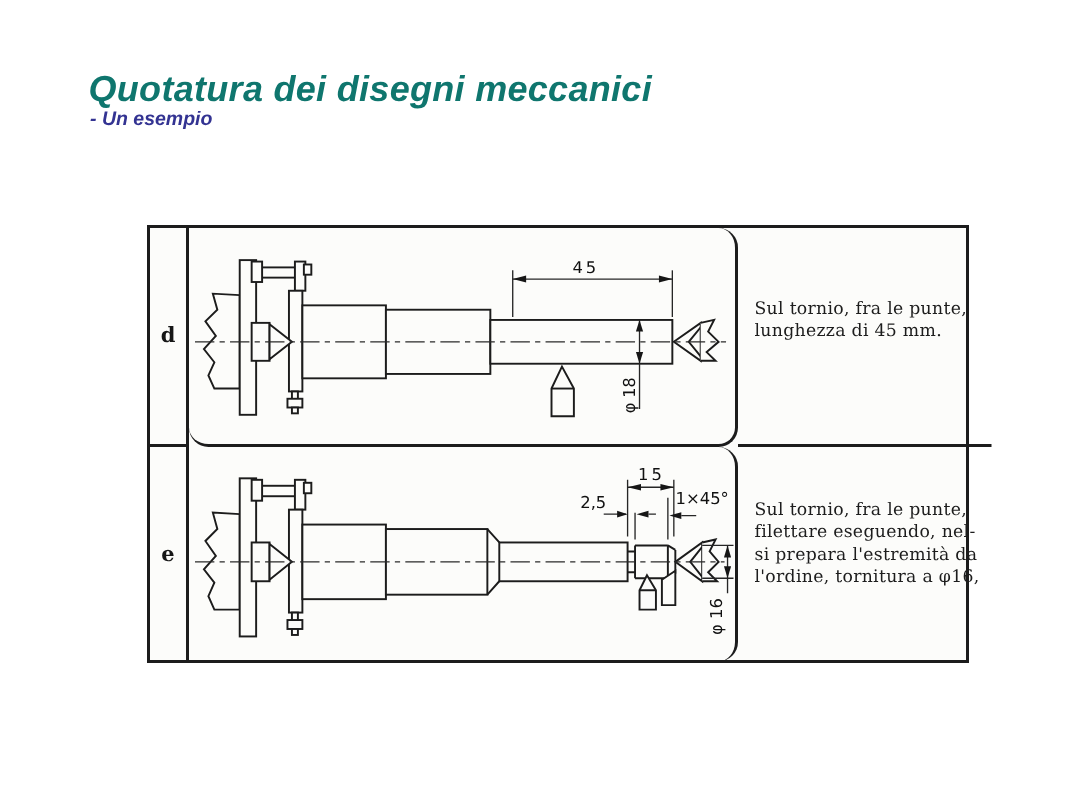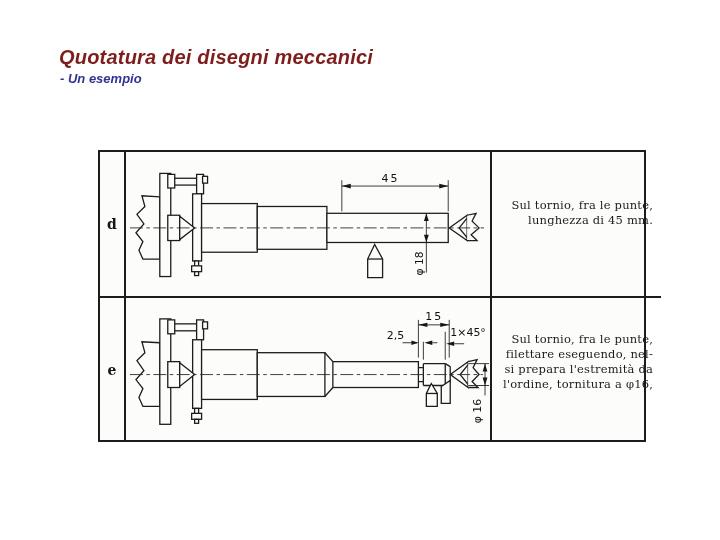--- a/index.html
+++ b/index.html
@@ -2,42 +2,42 @@
 <html><head>
 <meta charset="utf-8">
 <style>
   html,body{margin:0;padding:0;background:#e9e9e9;}
   .page{
     position:relative;width:720px;height:540px;background:#ffffff;
     overflow:hidden;font-family:"Liberation Sans",sans-serif;
   }
   .title{
     position:absolute;left:59px;top:46px;
-    font-size:20px;font-weight:bold;font-style:italic;color:#7f1d1d;
+    font-size:24px;font-weight:bold;font-style:italic;color:#0f766e;
     letter-spacing:0.2px;
   }
   .subtitle{
     position:absolute;left:60px;top:71px;
     font-size:13px;font-weight:bold;font-style:italic;color:#333392;text-align:center;
   }
   .figure{
     position:absolute;left:98px;top:150px;width:548px;height:292px;
     box-sizing:border-box;border:2px solid #1c1c1c;background:#fcfcfa;
     display:grid;grid-template-columns:26px 366px 1fr;grid-template-rows:146px 1fr;
   }
   .cell{box-sizing:border-box;position:relative;}
   .lab{border-right:2px solid #1c1c1c;display:flex;align-items:center;justify-content:center;}
   .lab span{font-family:"DejaVu Serif",serif;font-weight:bold;font-size:14px;color:#161616;}
-  .drw{border-right:2px solid #1c1c1c;}
+  .drw{border-right:2px solid #1c1c1c;border-radius:13px;}
   .rtop{border-bottom:2px solid #1c1c1c;}
   .txt{padding:46px 8px 0 11px;}
   .txt.b2{padding-top:34px;}
   .capline{
     font-family:"DejaVu Serif",serif;font-size:11.5px;line-height:15px;
-    color:#1d1d1d;letter-spacing:0.2px;white-space:nowrap;text-align:right;
+    color:#1d1d1d;letter-spacing:0.2px;white-space:nowrap;
   }
   svg.draw{display:block;width:100%;height:100%;}
   .s  {stroke:#1c1c1c;stroke-width:1.3;fill:none;}
   .sf {stroke:#1c1c1c;stroke-width:1.3;fill:#fcfcfa;}
   .thin{stroke:#262626;stroke-width:0.9;fill:none;}
   .cl {stroke:#2a2a2a;stroke-width:0.9;fill:none;stroke-dasharray:13 3.5 3.5 3.5;}
   .ah {fill:#161616;stroke:none;}
   svg.draw text{font-family:"DejaVu Sans",sans-serif;font-size:11px;fill:#111111;}
   text.sp{letter-spacing:2px;}
   text.sm{font-size:10px;}

